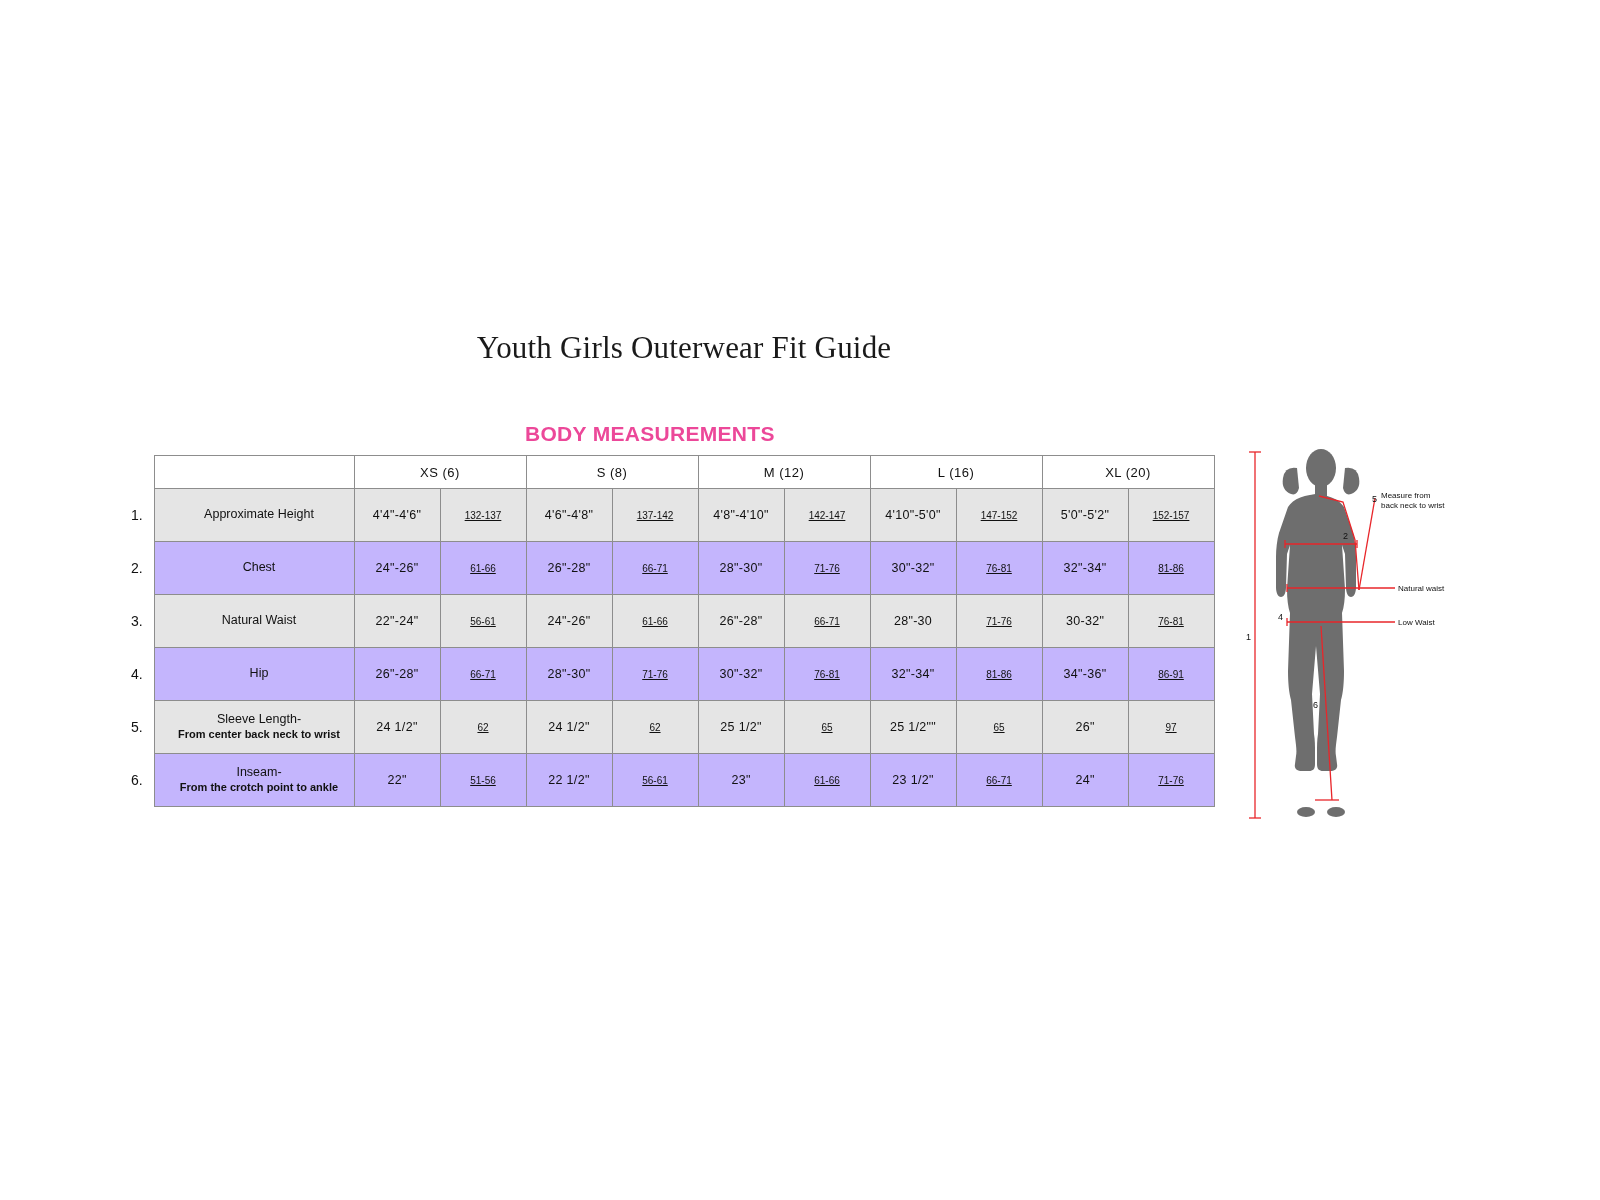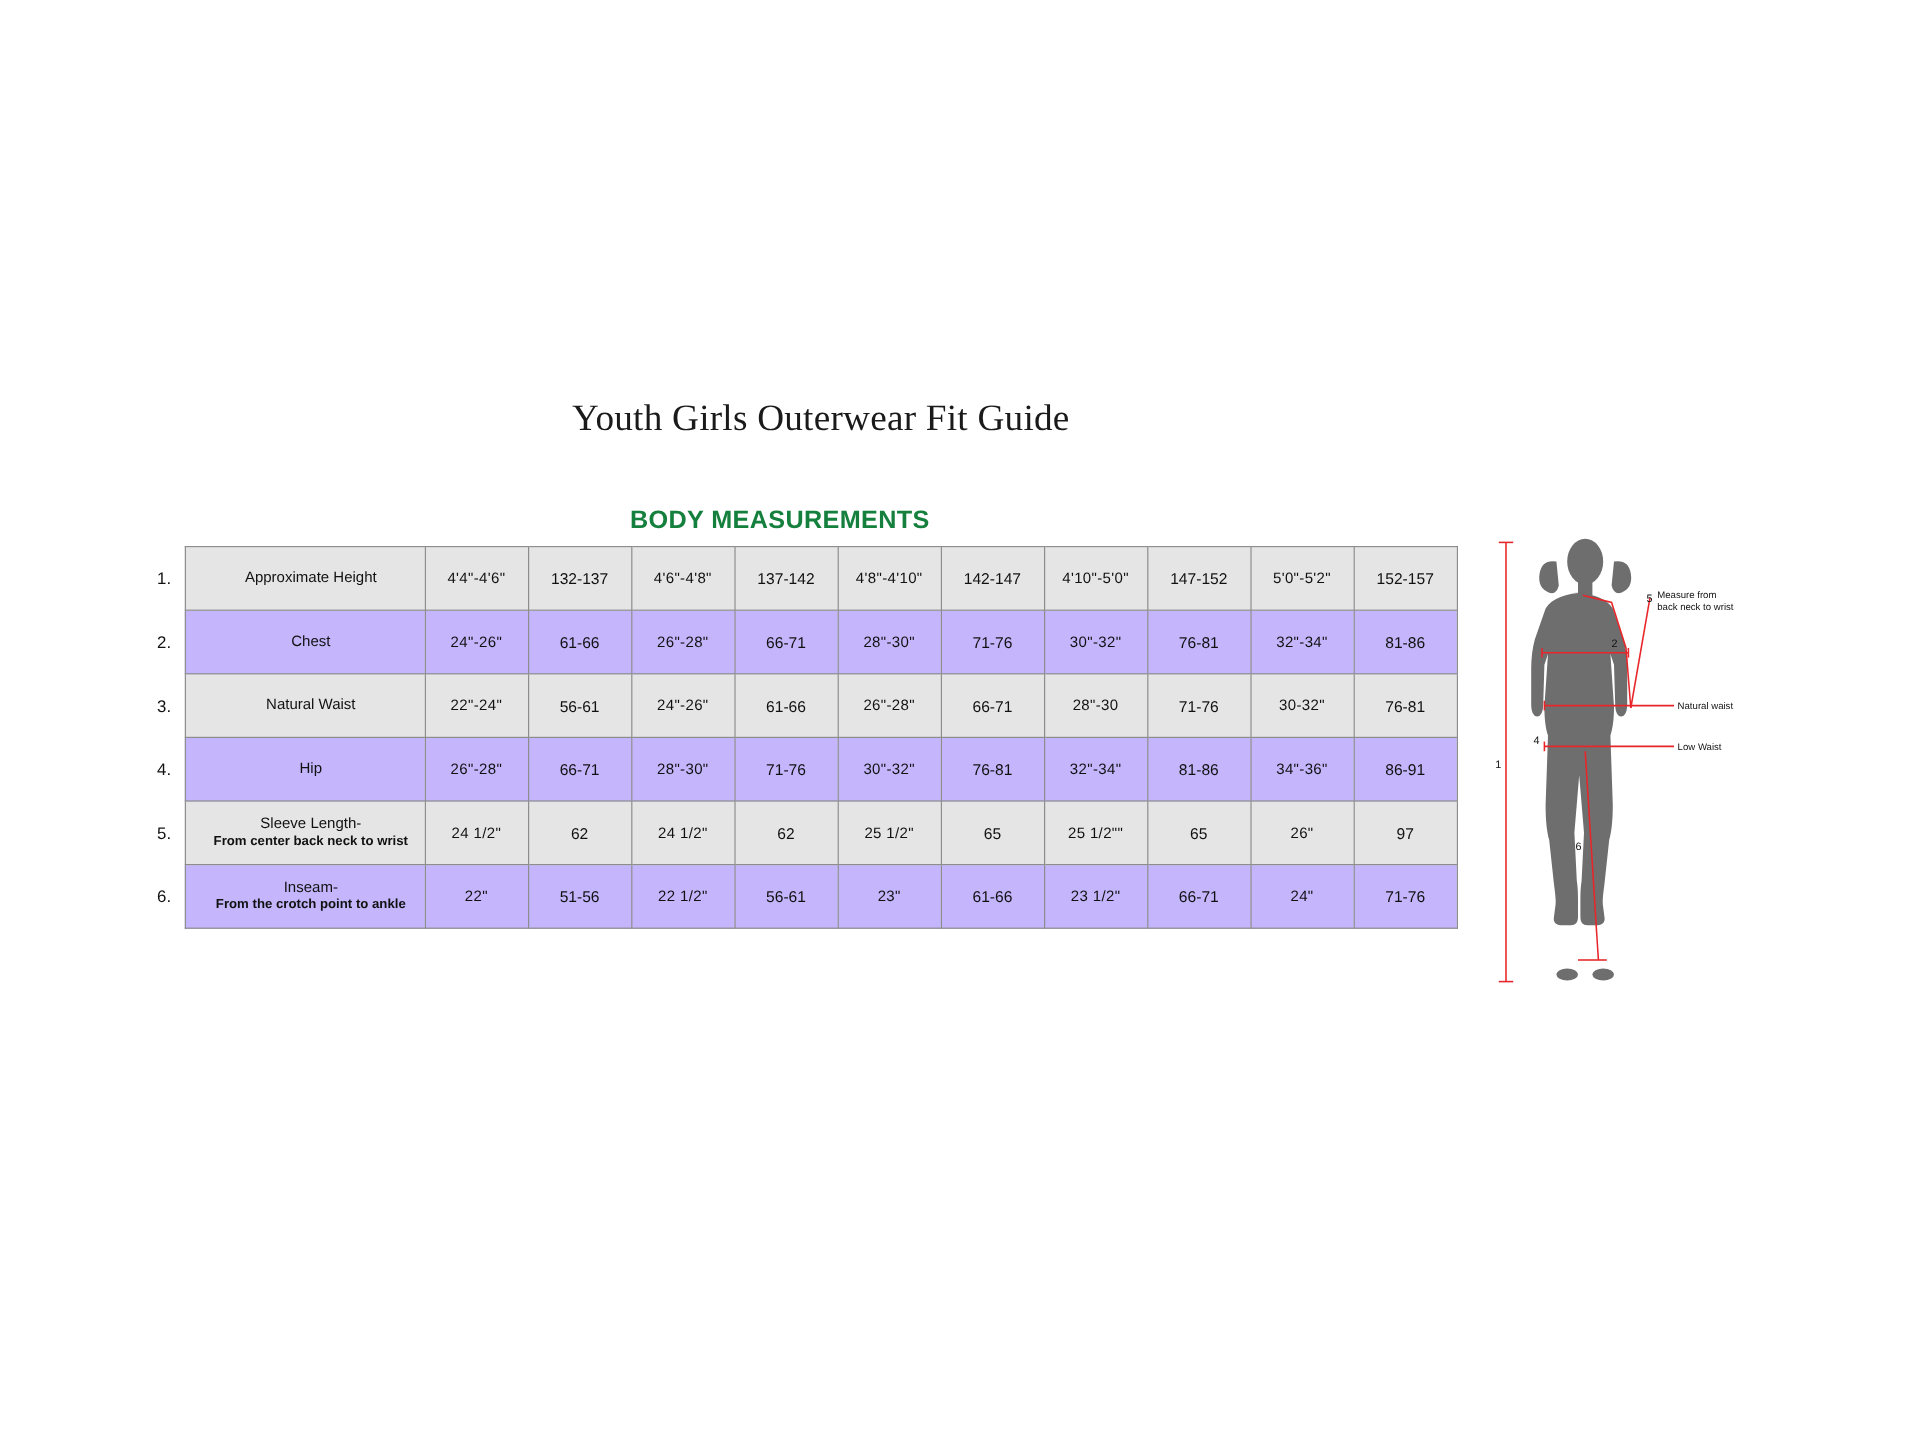--- a/index.html
+++ b/index.html
@@ -30,21 +30,21 @@
   }
 
   
   #section-heading {
     position: absolute;
     top: 422px;
     left: 525px;
     font-family: "Liberation Sans", sans-serif;
     font-size: 21px;
     font-weight: bold;
-    color: #15803d;
+    color: #ec4899;
     letter-spacing: 0.3px;
   }
 
   
   #measure-table-wrap {
     position: absolute;
     top: 455px;
     left: 128px;
     width: 1060px;
   }
@@ -102,21 +102,22 @@
     font-size: 11px;
     text-align: center;
   }
   td.data-in {
     font-weight: bold;
     font-size: 12.5px;
     letter-spacing: 0.3px;
   }
   td.data-cm {
     font-weight: normal;
-    font-size: 13px;
+    font-size: 10px;
+    text-decoration: underline;
   }
   tr.body-row td { height: 52px; }
   tr.body-row.tall td { height: 52px; }
 
   
   #figure-panel {
     position: absolute;
     left: 1235px;
     top: 440px;
     width: 330px;
@@ -152,20 +153,29 @@
       <col style="width:86px">
         <col style="width:86px">
       <col style="width:86px">
         <col style="width:86px">
       <col style="width:86px">
         <col style="width:86px">
       <col style="width:86px">
         <col style="width:86px">
     </colgroup>
     <tbody>
+      <tr>
+        <td class="rownum"></td>
+        <td class="hdr-size"></td>
+        <td class="hdr-size" colspan="2">XS (6)</td>
+        <td class="hdr-size" colspan="2">S (8)</td>
+        <td class="hdr-size" colspan="2">M (12)</td>
+        <td class="hdr-size" colspan="2">L (16)</td>
+        <td class="hdr-size" colspan="2">XL (20)</td>
+      </tr>
 
       <tr class="body-row shaded">
         <td class="rownum">1.</td>
         <td class="label-cell">
           <span>Approximate Height</span>
         </td>
         <td class="data-in">4'4"-4'6"</td>
         <td class="data-cm">132-137</td>
         <td class="data-in">4'6"-4'8"</td>
         <td class="data-cm">137-142</td>

